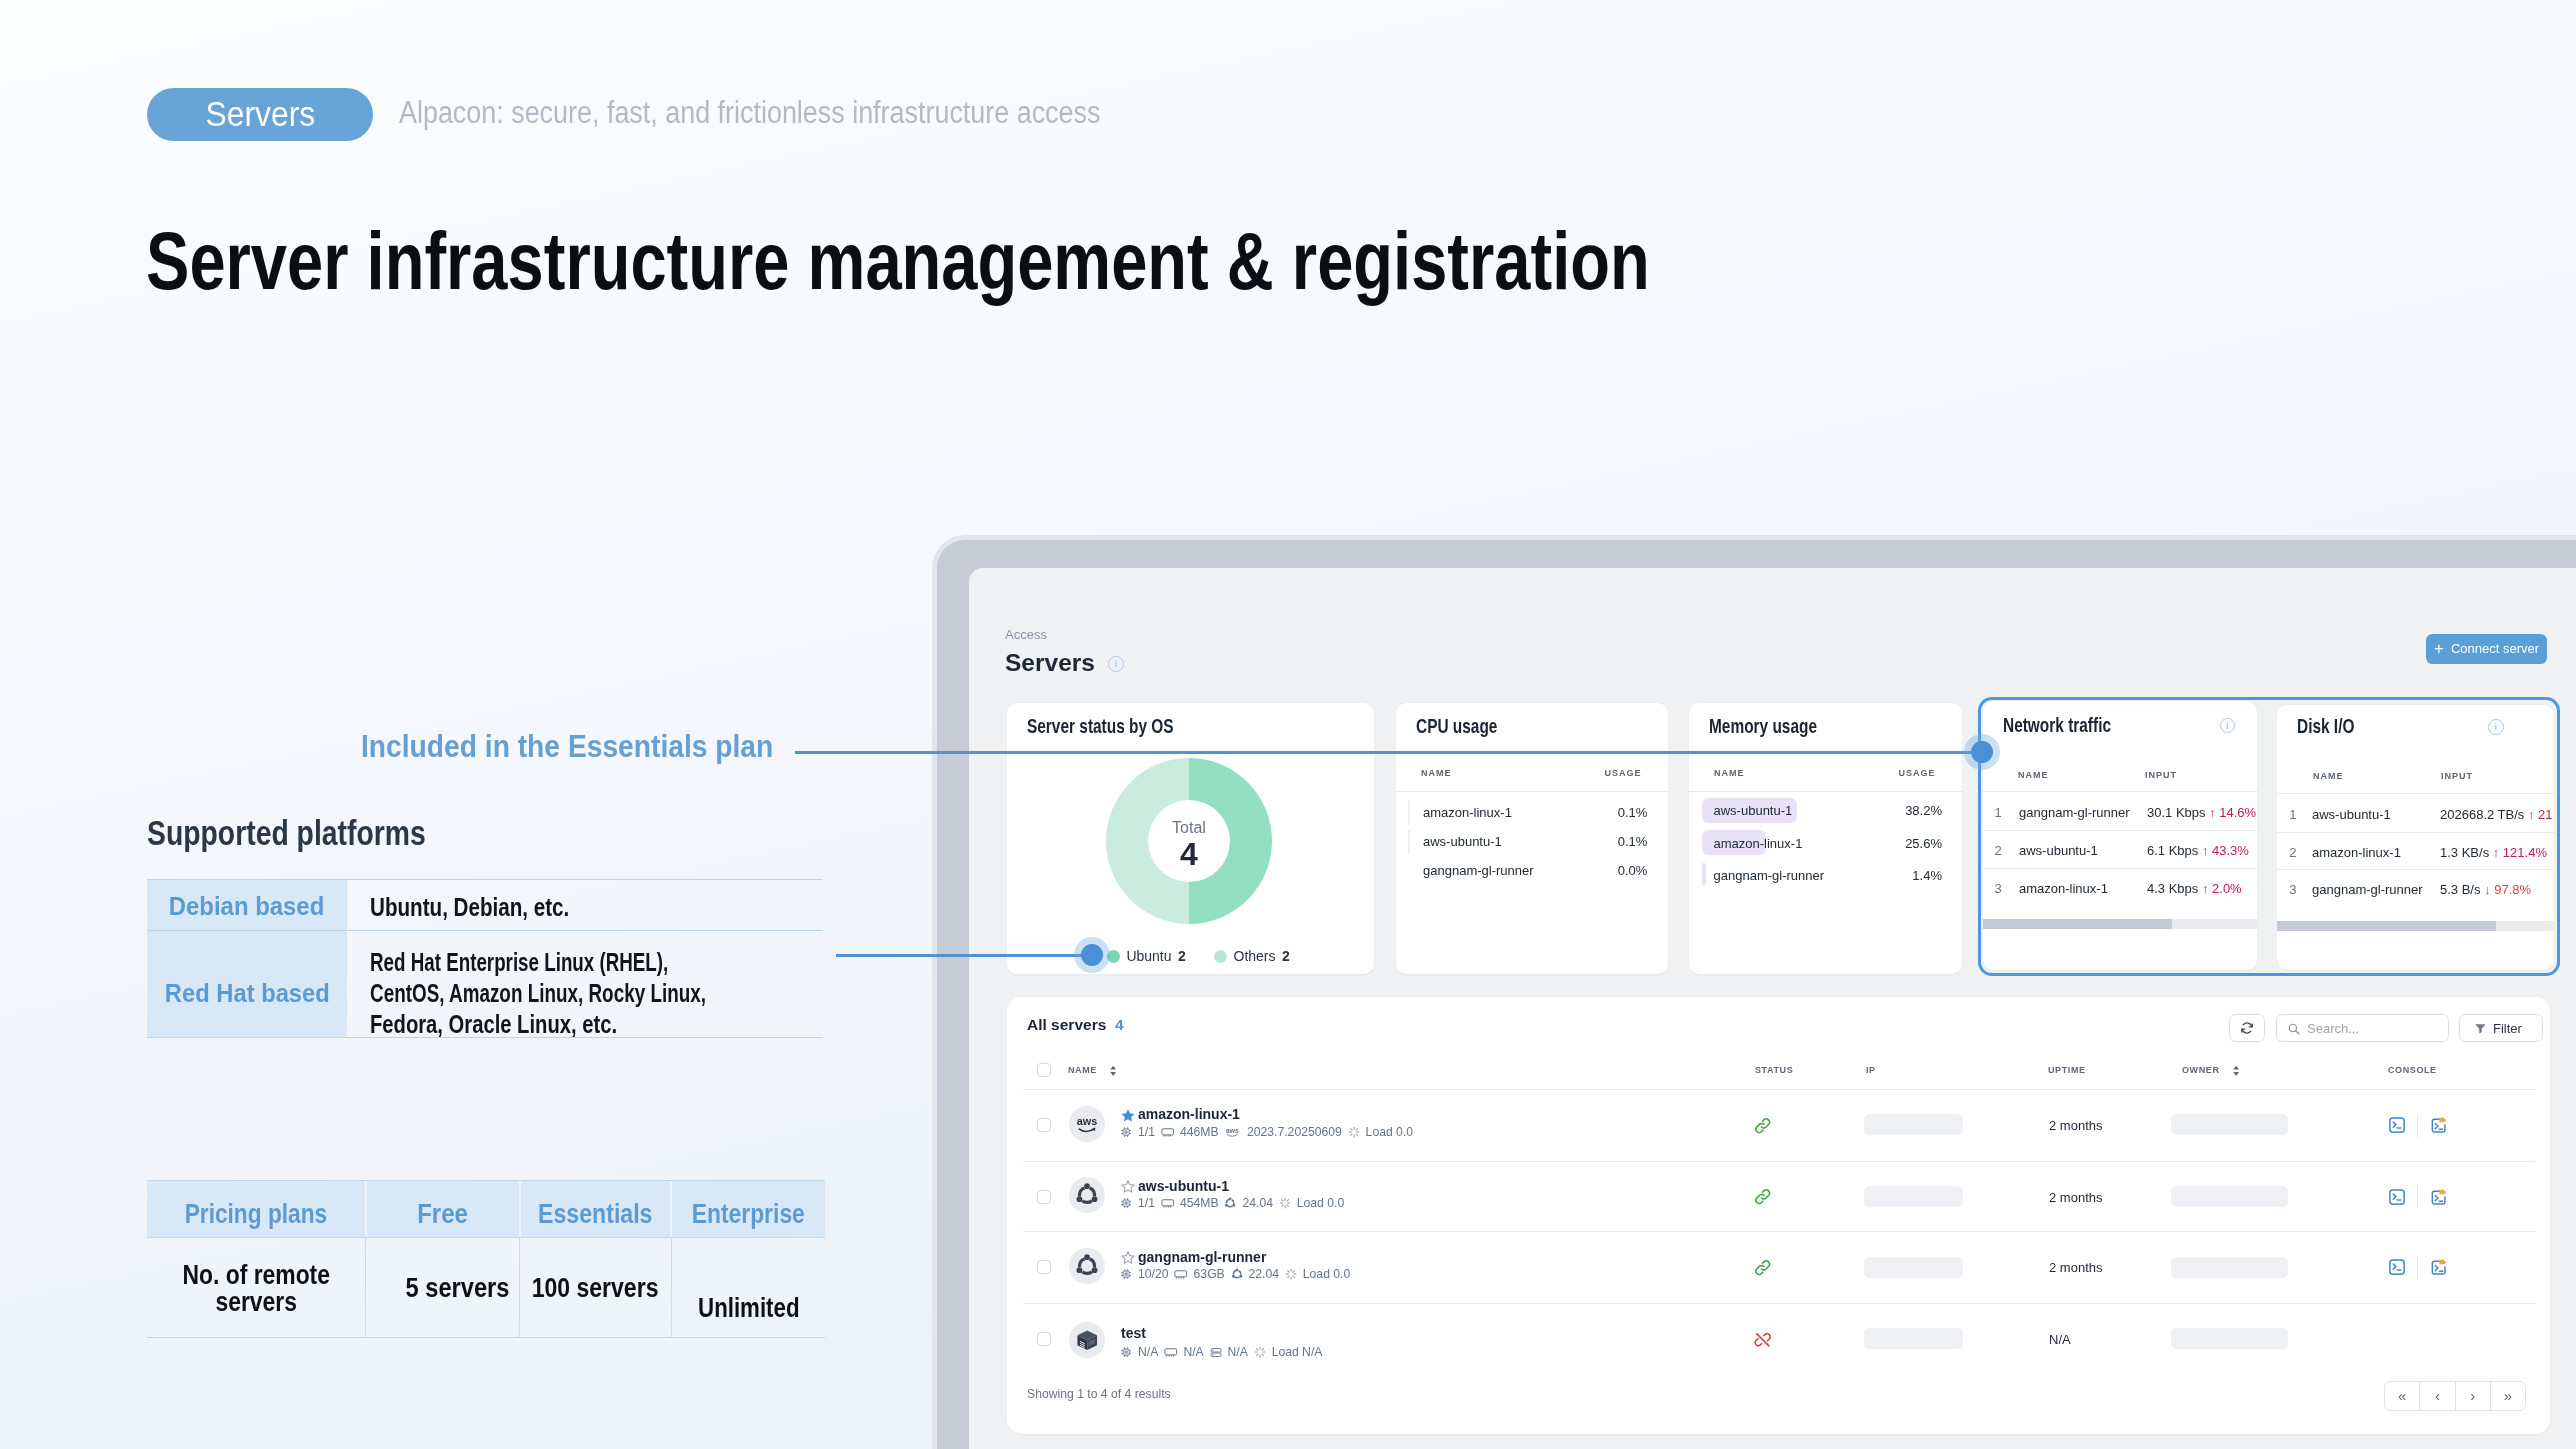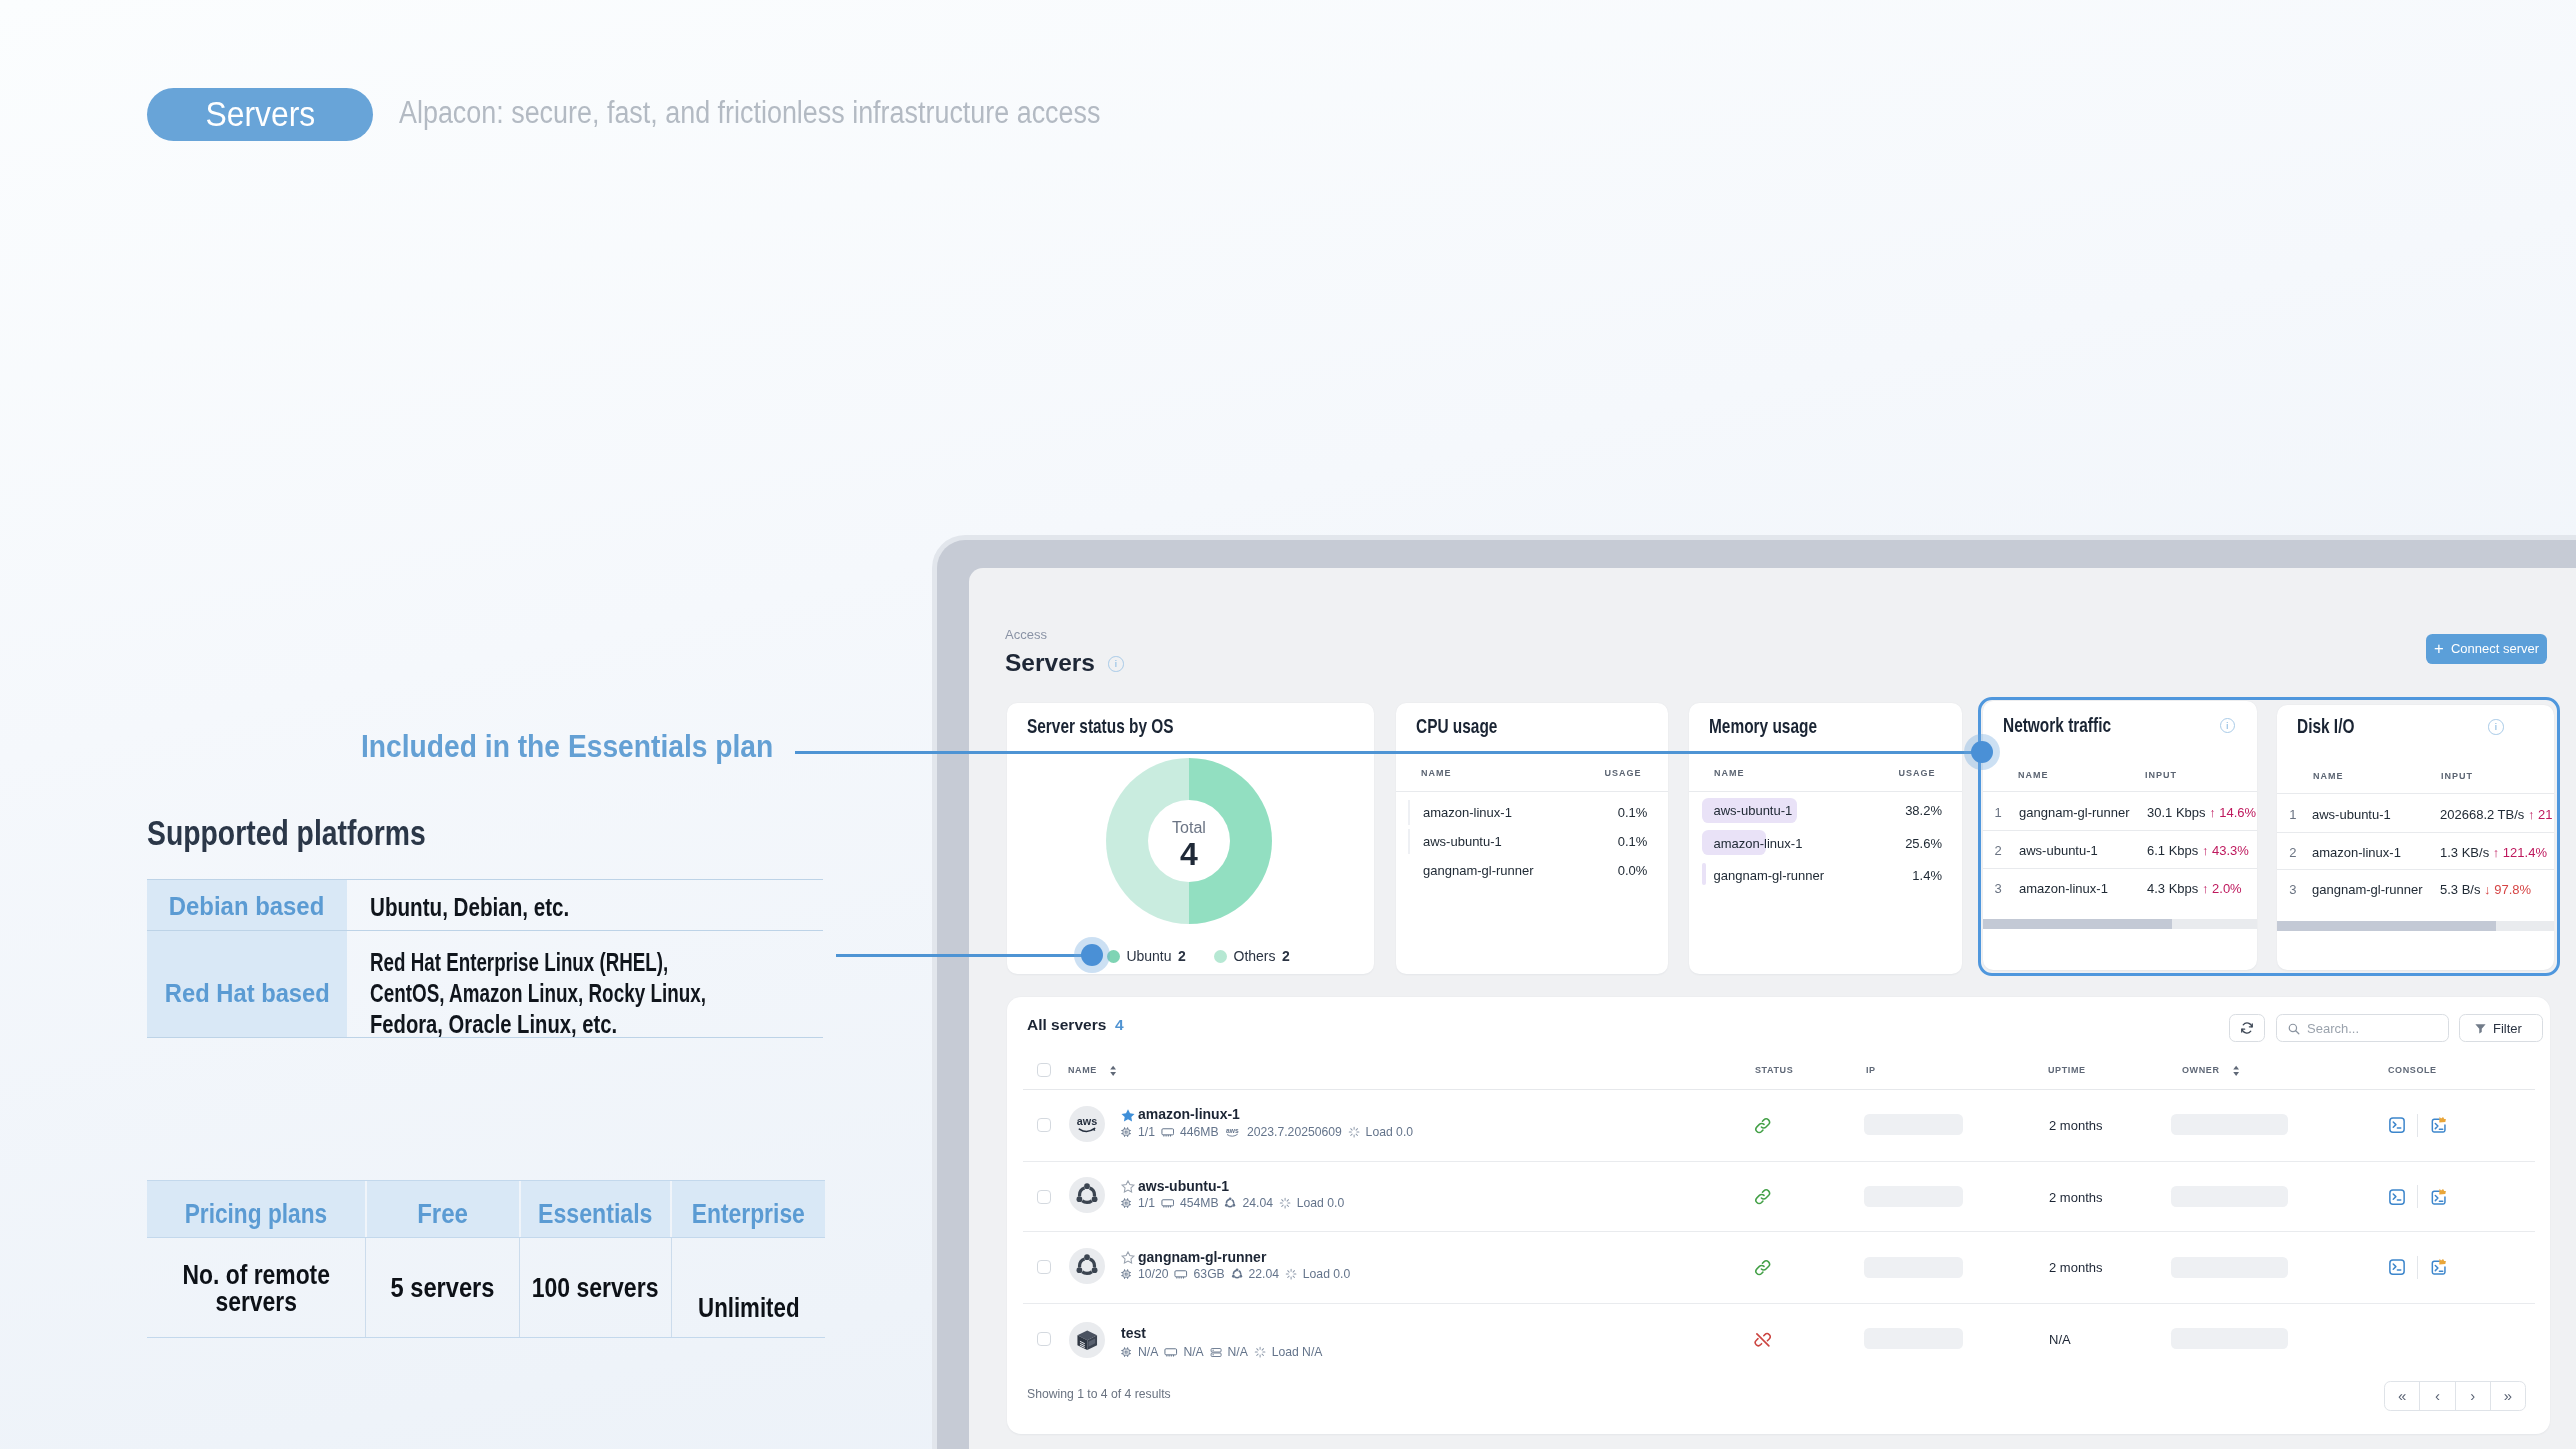--- a/index.html
+++ b/index.html
@@ -59,20 +59,21 @@
   .sname { position:absolute; font-size:14px; font-weight:bold; color:#1c2534; }
   .sdet { position:absolute; font-size:12.2px; color:#64748b; display:flex; align-items:center; gap:5.8px; }
   .btnsq { position:absolute; border:1.3px solid #d9dde2; border-radius:6.4px; background:#fff; }
 </style>
 </head>
 <body>
 <div id="root" class="abs" style="left:0;top:0;width:2576px;height:1449px;">
 
   <div class="abs pill"><span class="sx" style="transform-origin:center; transform:scaleX(0.91);">Servers</span></div>
   <div class="abs tagline"><span class="sx" id="tagline" style="transform:scaleX(0.868);">Alpacon: secure, fast, and frictionless infrastructure access</span></div>
+  <div class="abs h1"><span class="sx" id="h1t" style="transform:scaleX(0.803);">Server infrastructure management &amp; registration</span></div>
   <div class="abs annlabel"><span class="sx" id="annt" style="transform:scaleX(0.91);">Included in the Essentials plan</span></div>
   <div class="abs h2"><span class="sx" id="h2t" style="transform:scaleX(0.81);">Supported platforms</span></div>
 
   <div class="abs ptable">
     <div class="hline" style="top:0;"></div>
     <div class="hline" style="top:51px;"></div>
     <div class="hline" style="top:158px;"></div>
     <div class="bluecell" style="top:1.3px; height:50px; padding-top:3.2px;">
         <span class="sx" id="bc1" style="transform-origin:center; transform:scaleX(0.92);">Debian based</span>
       </div>
@@ -96,21 +97,21 @@
       </div>
     <div class="col" style="left:374px; width:149px;">
         <span class="sx" id="pr3" style="transform-origin:center; transform:scaleX(0.826);">Essentials</span>
       </div>
     <div class="col" style="left:525px; width:153px;">
         <span class="sx" id="pr4" style="transform-origin:center; transform:scaleX(0.817);">Enterprise</span>
       </div>
     <div class="dcell" style="left:0; width:219px; line-height:27px;">
         <span id="pd1" style="display:inline-block; transform:scaleX(0.817);">No. of remote<br>servers</span>
       </div>
-    <div class="dcell" style="left:220px; width:152px;">
+    <div class="dcell" style="left:220px; width:152px;justify-content:flex-end;">
         <span class="sx" id="pd2" style="transform-origin:center; transform:scaleX(0.845);">5 servers</span>
       </div>
     <div class="dcell" style="left:374px; width:149px;">
         <span class="sx" id="pd3" style="transform-origin:center; transform:scaleX(0.822);">100 servers</span>
       </div>
     <div class="dcell" style="left:525px; width:153px;margin-top:20px;">
         <span class="sx" id="pd4" style="transform-origin:center; transform:scaleX(0.795);">Unlimited</span>
       </div>
     <div style="position:absolute; left:0; top:0; width:678px; height:1.3px; background:#c3d8ec;"></div>
     <div style="position:absolute; left:0; top:57px; width:678px; height:1.3px; background:#c3d8ec;"></div>

